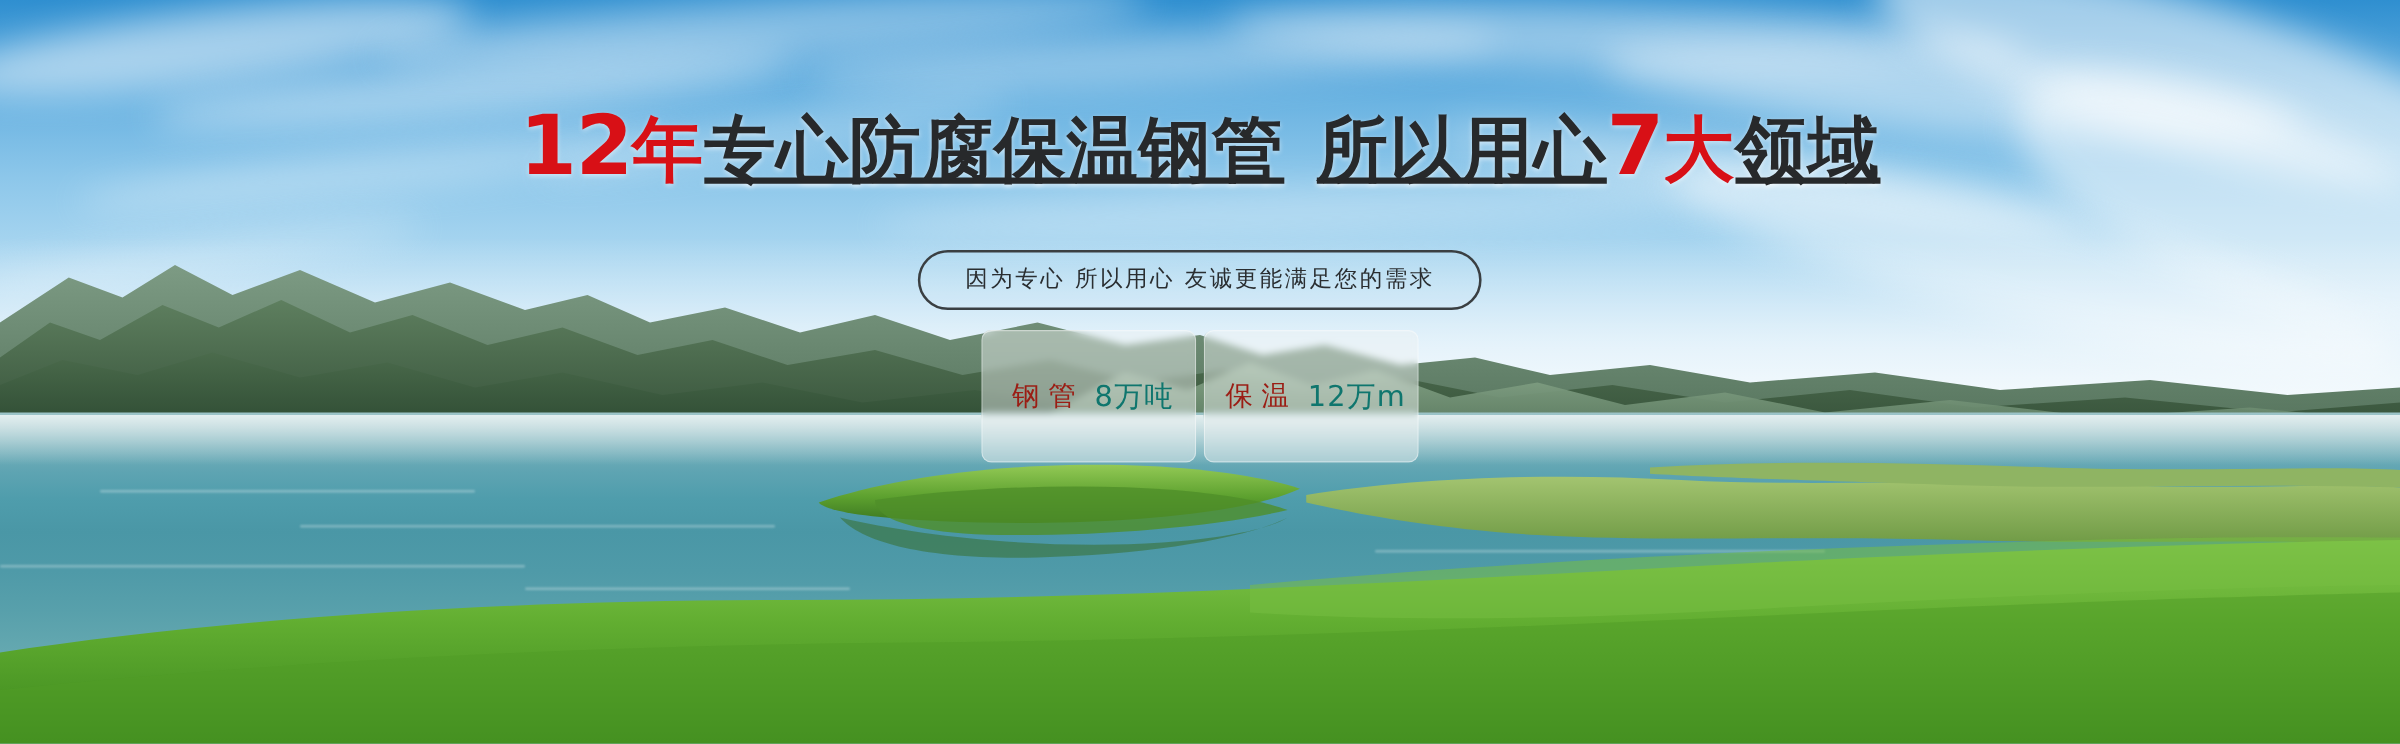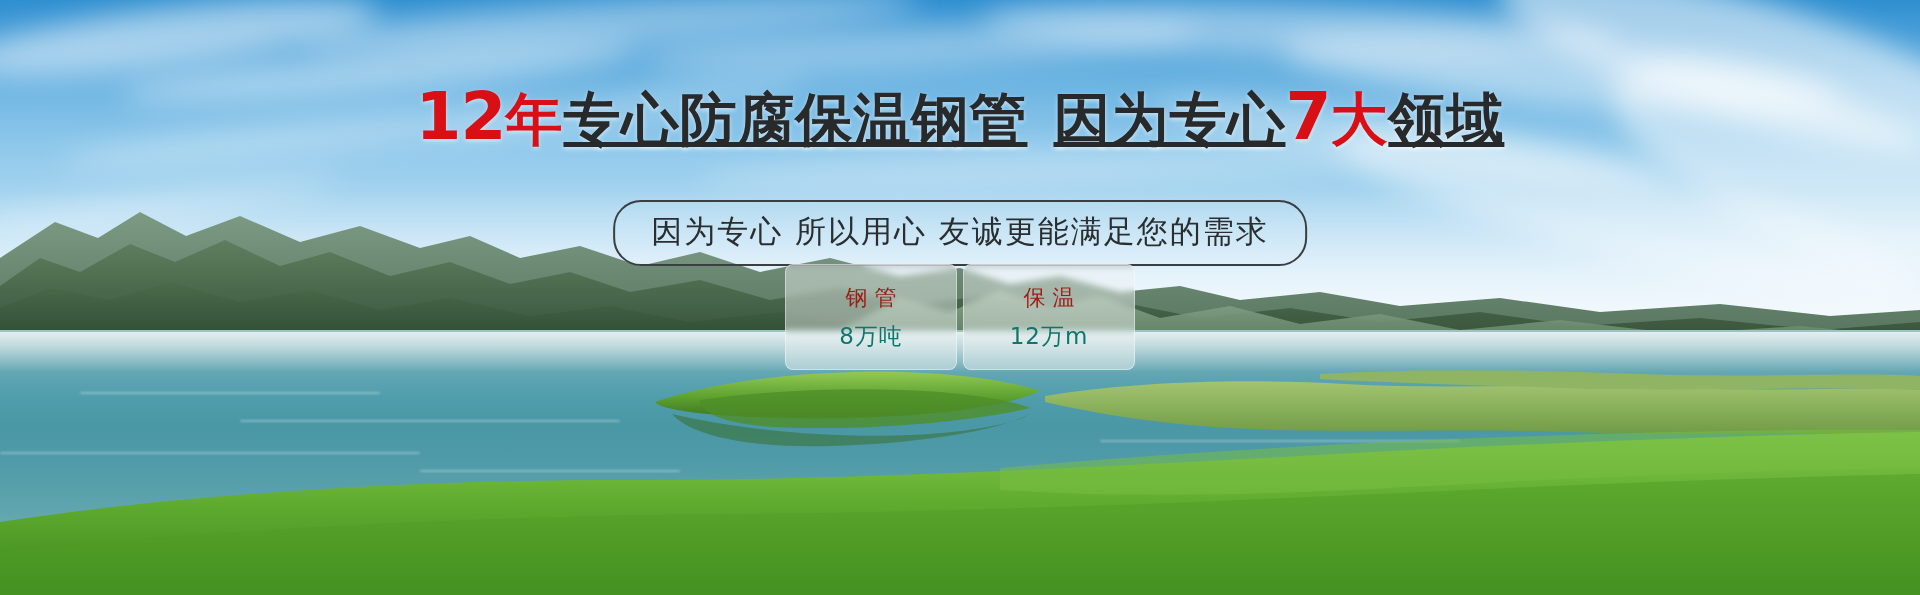--- a/index.html
+++ b/index.html
@@ -80,38 +80,38 @@
     letter-spacing:-1px;
   }
   .headline .gap { display:inline-block; width:26px; }
 
   .subtitle-pill {
     position:absolute; top:200px; left:50%; transform:translateX(-50%);
     padding:9px 36px 11px;
     border:2px solid #3a3f42;
     border-radius:28px;
     font-family:"DejaVu Sans", sans-serif;
-    font-size:31px;
+    font-size:18px;
     color:#2a2e31;
     letter-spacing:2px;
     white-space:nowrap;
     background:rgba(255,255,255,0.04);
   }
 
   .cards {
     position:absolute; top:264px; left:50%; transform:translateX(-50%);
     display:flex; gap:6px;
   }
   .card {
     width:172px; height:106px;
     border-radius:8px;
     background:rgba(238,242,243,0.46);
     border:1px solid rgba(255,255,255,0.42);
     backdrop-filter:blur(3px);
-    display:flex; flex-direction:column;
+    display:flex; flex-direction:row;
     align-items:center; justify-content:center;
     gap:8px;
   }
   .card-label {
     font-family:"DejaVu Sans", sans-serif;
     font-size:22px; color:#9b1d14; letter-spacing:7px;
     text-indent:7px; font-weight:normal;
   }
   .card-value {
     font-family:"DejaVu Sans", sans-serif;
@@ -234,21 +234,21 @@
     <path d="M672,414 C740,430 840,440 930,434 C985,430 1018,422 1030,414 C1000,430 920,444 830,446 C740,448 690,434 672,414 Z" fill="#39702e" opacity="0.55"></path>
 
     <path d="M0,522 C170,496 390,480 630,480 C890,480 1150,464 1410,450 C1610,440 1790,434 1920,432 L1920,595 L0,595 Z" fill="url(#grassG2)"></path>
     <path d="M0,552 C210,530 470,516 730,514 C990,512 1250,500 1510,488 C1690,480 1835,476 1920,474 L1920,595 L0,595 Z" fill="#4f9b26" opacity="0.5"></path>
     <path d="M1000,468 C1200,450 1430,438 1670,432 C1790,429 1872,430 1920,430 L1920,468 C1760,470 1570,478 1390,488 C1230,497 1095,496 1000,490 Z" fill="#77bd41" opacity="0.55"></path>
   </svg>
 
   <div class="content">
 
     <div class="headline">
-      <span class="rd num">12</span><span class="rd">年</span><span class="dk">专心防腐保温钢管</span><span class="gap"></span><span class="dk">因为专心</span><span class="rd num">7</span><span class="rd">大</span><span class="dk">领域</span>
+      <span class="rd num">12</span><span class="rd">年</span><span class="dk">专心防腐保温钢管</span><span class="gap"></span><span class="dk">所以用心</span><span class="rd num">7</span><span class="rd">大</span><span class="dk">领域</span>
     </div>
 
     <div class="subtitle-pill">因为专心 所以用心  友诚更能满足您的需求</div>
 
     <div class="cards">
       <div class="card">
         <div class="card-label">钢管</div>
         <div class="card-value"><span>8万吨</span></div>
       </div>
       <div class="card">

